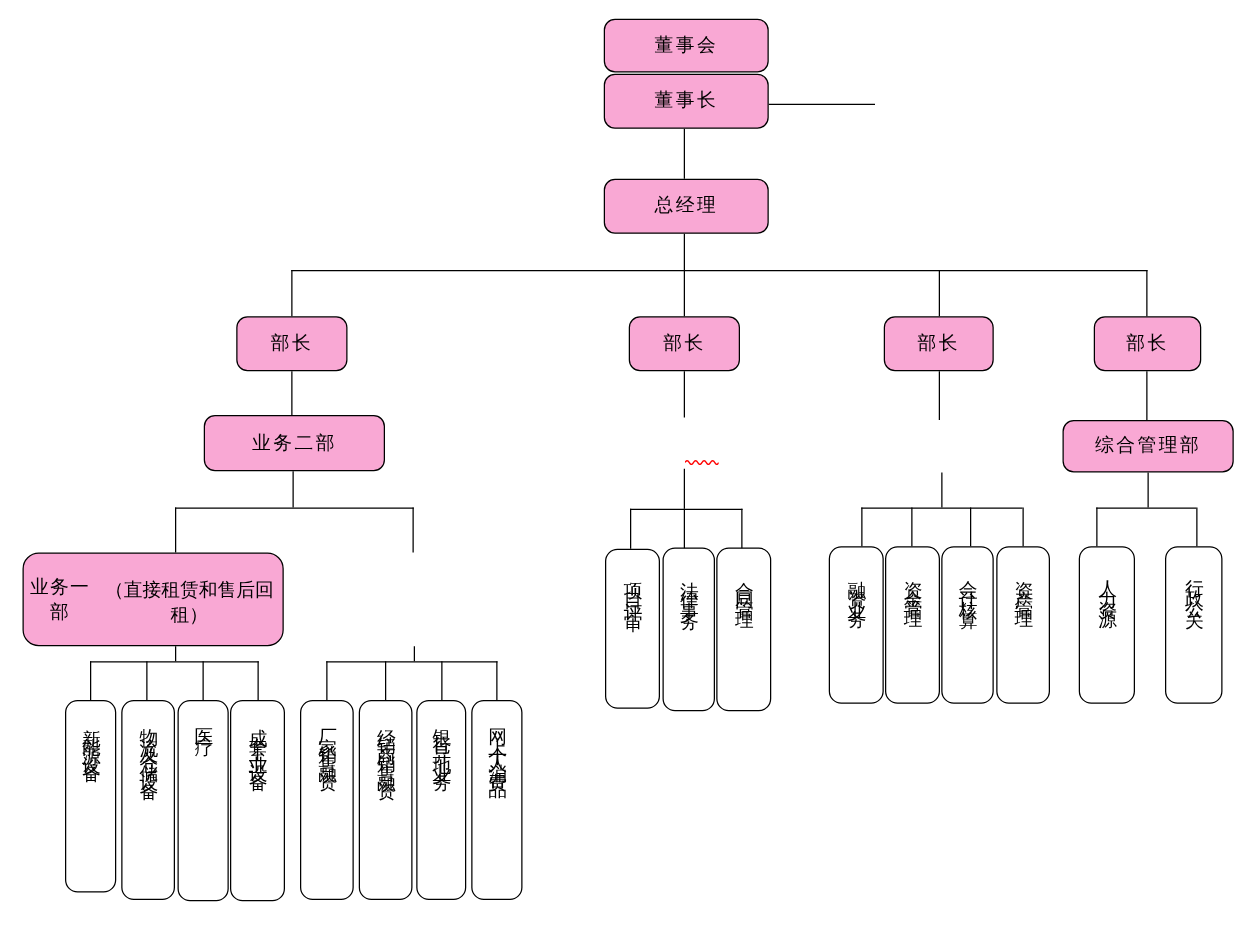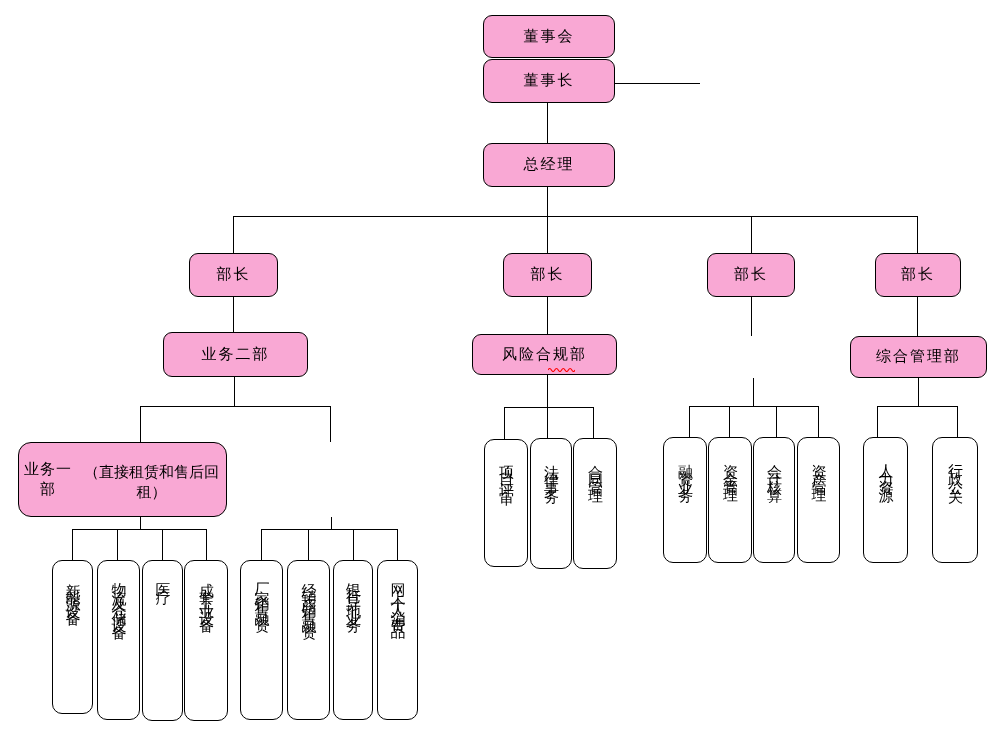--- a/index.html
+++ b/index.html
@@ -101,23 +101,20 @@
   <div class="node" style="left:707px;top:253px;width:88px;height:44px">
     <span>部长</span>
   </div>
   <div class="node" style="left:875px;top:253px;width:86px;height:44px">
     <span>部长</span>
   </div>
 
   <div class="node" style="left:163px;top:332px;width:145px;height:45px">
     <span>业务二部</span>
   </div>
-  <div class="node" style="left:472px;top:334px;width:145px;height:41px">
-    <span>风险合规部</span>
-  </div>
   <svg class="squiggle" style="left:548px;top:366px" width="27" height="6">
     <path d="M0 4 Q 1.7 1, 3.4 4 T 6.8 4 T 10.2 4 T 13.6 4 T 17 4 T 20.4 4 T 23.8 4 T 27 4" stroke="#ff0000" stroke-width="1.2" fill="none"></path>
   </svg>
   <div class="node" style="left:850px;top:336px;width:137px;height:42px">
     <span>综合管理部</span>
   </div>
 
   <div class="node big" style="left:18px;top:442px;width:209px;height:75px">
     <div>业务一部</div>
     <div class="sub">（直接租赁和售后回租）</div>

